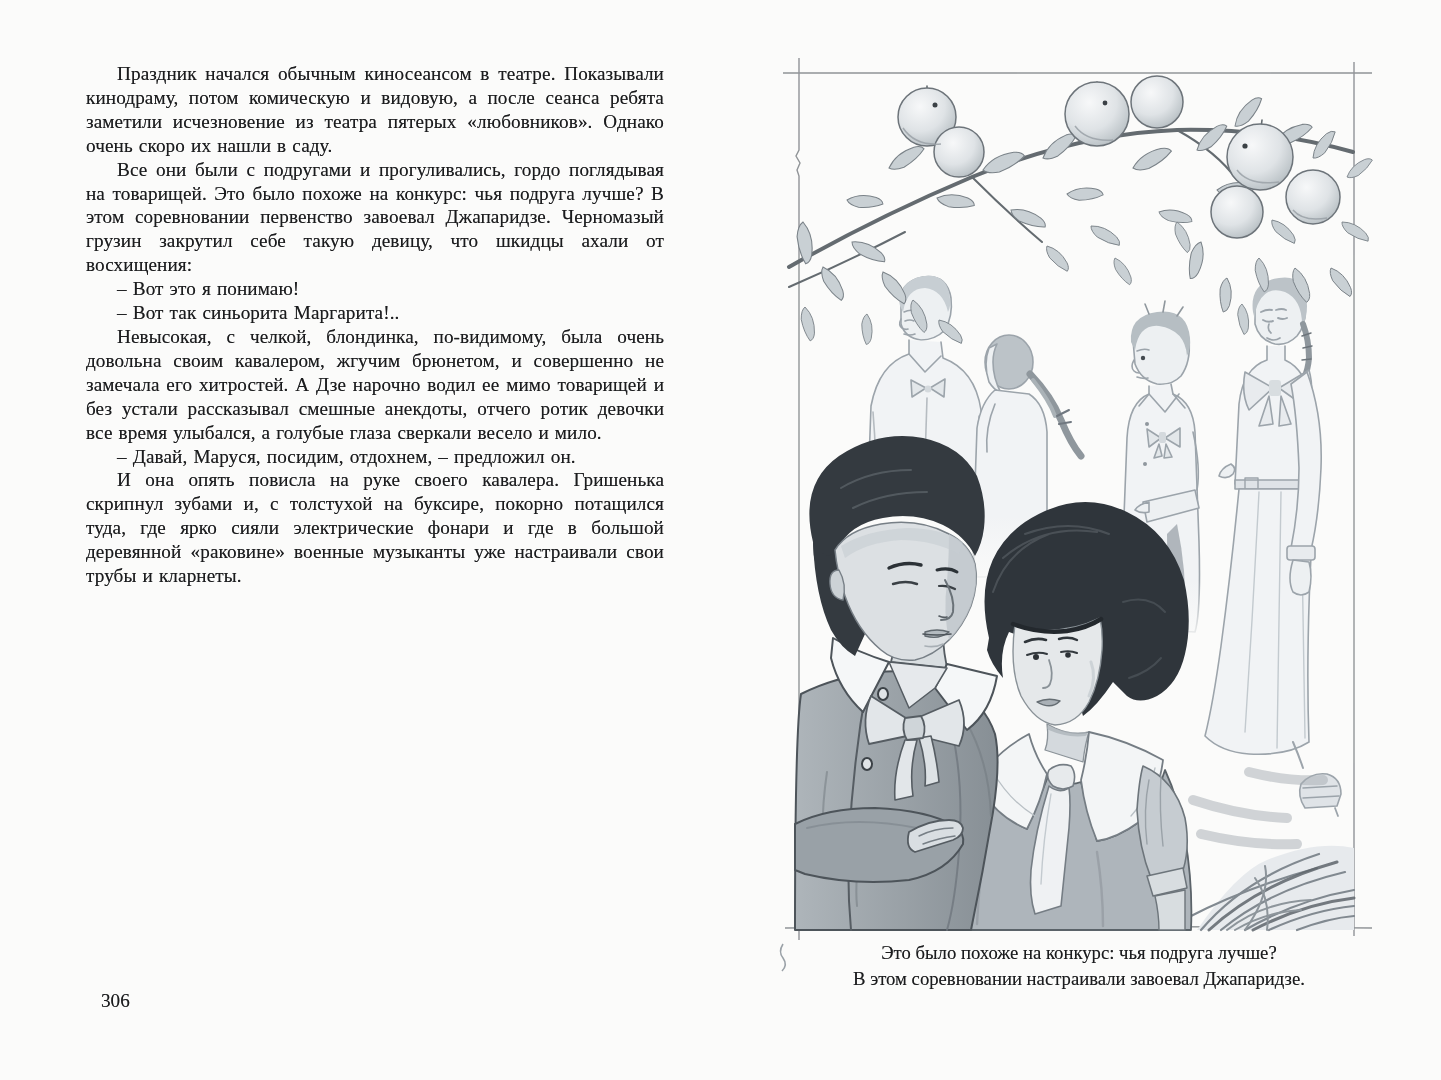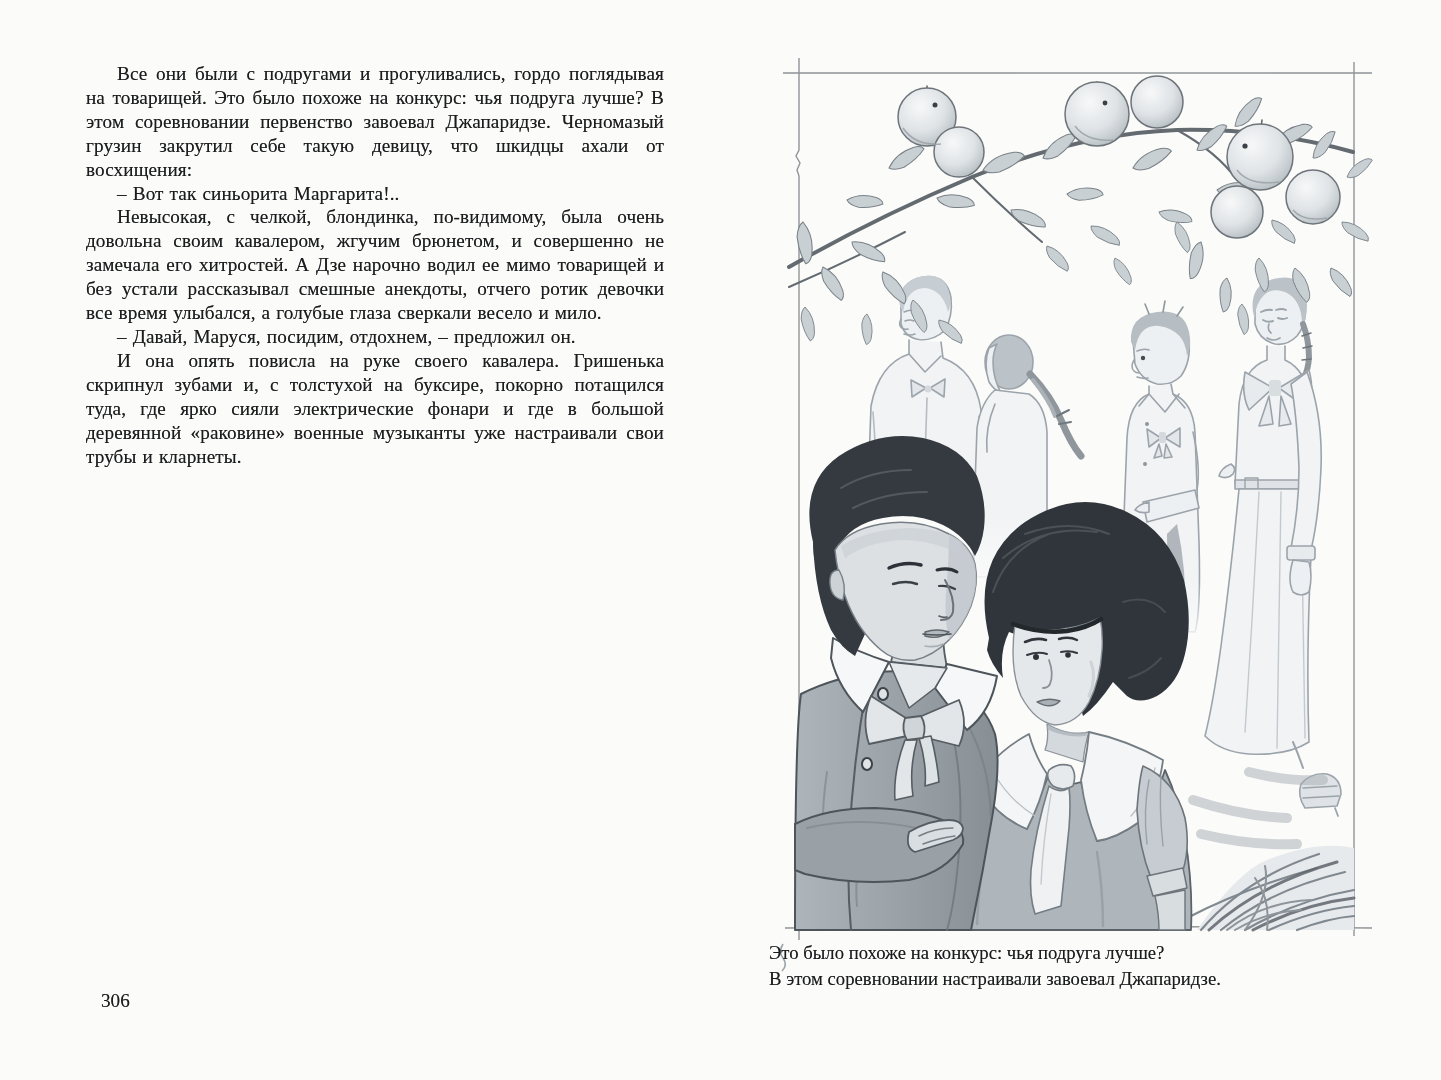--- a/index.html
+++ b/index.html
@@ -16,32 +16,34 @@
   }
   .text-col p{margin:0;text-indent:31px;}
   .page-num{
     position:absolute;left:101px;top:990px;font-size:19.2px;
     text-shadow:0 0 .35px rgba(20,20,22,.55);
   }
   .figure{position:absolute;left:797px;top:72px;width:563px;height:858px;}
   .figure svg{overflow:visible;display:block;}
   .caption{
     position:absolute;left:769px;top:940px;width:620px;
-    font-size:18.7px;line-height:25.6px;
+    text-align:center;font-size:18.7px;line-height:25.6px;
     text-shadow:0 0 .35px rgba(20,20,22,.5);
   }
   .caption span{display:block;}
 </style>
 </head>
 <body>
 
 <div class="screen">
 
   <div class="text-col" lang="ru">
+      <p>Праздник начался обычным киносеансом в театре. Показывали кинодраму, потом комическую и видовую, а после сеанса ребята заметили исчезновение из театра пятерых «любовников». Однако очень скоро их нашли в саду.</p>
       <p>Все они были с подругами и прогуливались, гордо поглядывая на товарищей. Это было похоже на конкурс: чья подруга лучше? В этом соревновании первенство завоевал Джапаридзе. Черномазый грузин закрутил себе такую девицу, что шкидцы ахали от восхищения:</p>
+      <p>– Вот это я понимаю!</p>
       <p>– Вот так синьорита Маргарита!..</p>
       <p>Невысокая, с челкой, блондинка, по-видимому, была очень довольна своим кавалером, жгучим брюнетом, и совершенно не замечала его хитростей. А Дзе нарочно водил ее мимо товарищей и без устали рассказывал смешные анекдоты, отчего ротик девочки все время улыбался, а голубые глаза сверкали весело и мило.</p>
       <p>– Давай, Маруся, посидим, отдохнем, – предложил он.</p>
       <p>И она опять повисла на руке своего кавалера. Гришенька скрипнул зубами и, с толстухой на буксире, покорно потащился туда, где ярко сияли электрические фонари и где в большой деревянной «раковине» военные музыканты уже настраивали свои трубы и кларнеты.</p>
     </div>
 
   <div class="page-num">306</div>
 
   <figure class="figure" style="margin:0">
     <svg width="563" height="858" viewBox="0 0 563 858" xmlns="http://www.w3.org/2000/svg" aria-hidden="true">

